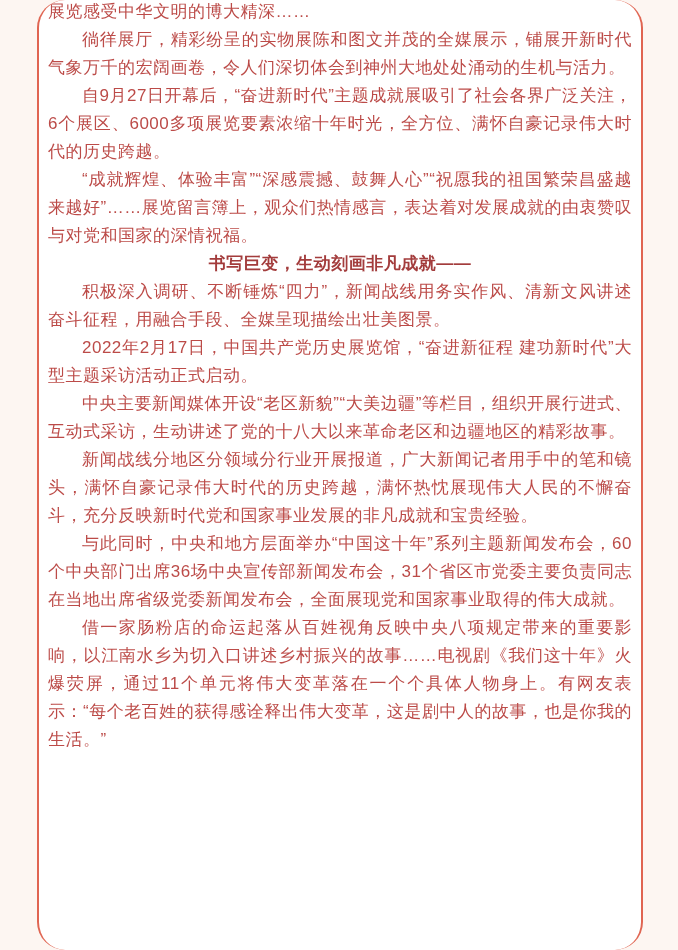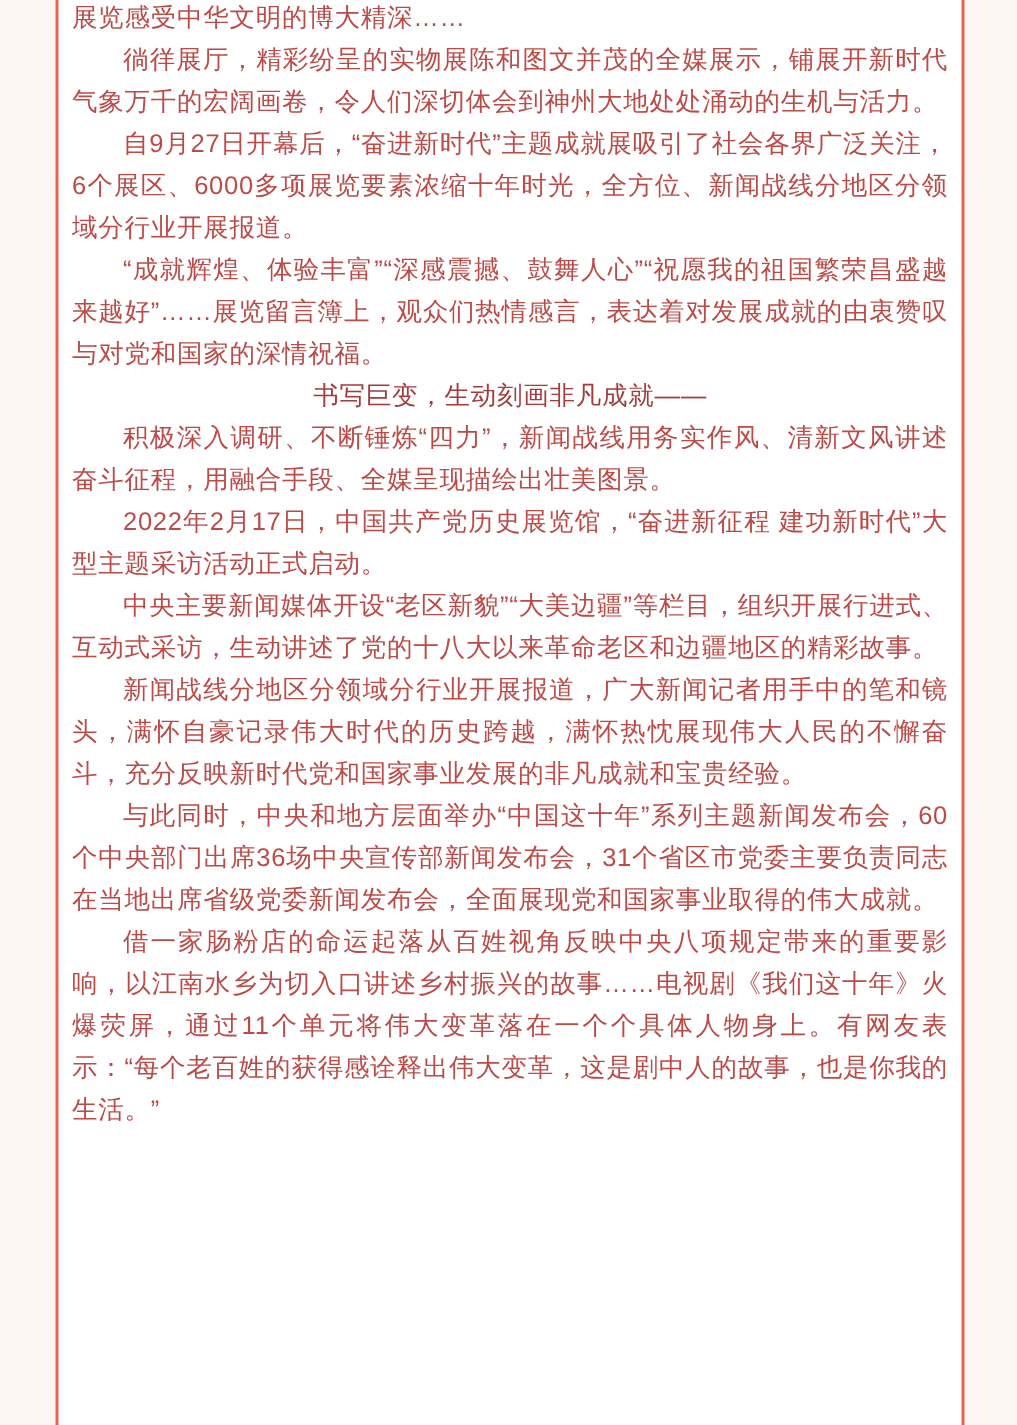--- a/index.html
+++ b/index.html
@@ -17,49 +17,50 @@
   }
   .panel{
     box-sizing:border-box;
     margin-left:37px;
     width:606px;height:950px;
     background:var(--panel-bg);
     border-left:2px solid var(--panel-border);
     border-right:2px solid var(--panel-border);
     padding:0 9px;
     overflow:hidden;
+    border-radius:28px;
   }
   .article{margin-top:-2px;}
   .article p{
     margin:0;
     font-size:17px;
     line-height:28px;
     letter-spacing:0.5px;
     text-align:justify;
   }
   p.para{
     color:var(--body-text);
     text-indent:2em;
   }
   p.para.no-indent{text-indent:0;}
   p.heading{
     color:var(--heading-text);
-    font-weight:normal;
+    font-weight:bold;
     text-align:center;
     text-indent:0;
   }
 </style>
 </head>
 <body>
 
 <div class="panel">
   <div class="article">
       <p class="para no-indent">展览感受中华文明的博大精深……</p>
       <p class="para">徜徉展厅，精彩纷呈的实物展陈和图文并茂的全媒展示，铺展开新时代气象万千的宏阔画卷，令人们深切体会到神州大地处处涌动的生机与活力。</p>
-      <p class="para">自9月27日开幕后，“奋进新时代”主题成就展吸引了社会各界广泛关注，6个展区、6000多项展览要素浓缩十年时光，全方位、新闻战线分地区分领域分行业开展报道。</p>
+      <p class="para">自9月27日开幕后，“奋进新时代”主题成就展吸引了社会各界广泛关注，6个展区、6000多项展览要素浓缩十年时光，全方位、满怀自豪记录伟大时代的历史跨越。</p>
       <p class="para">“成就辉煌、体验丰富”“深感震撼、鼓舞人心”“祝愿我的祖国繁荣昌盛越来越好”……展览留言簿上，观众们热情感言，表达着对发展成就的由衷赞叹与对党和国家的深情祝福。</p>
       <p class="heading">书写巨变，生动刻画非凡成就——</p>
       <p class="para">积极深入调研、不断锤炼“四力”，新闻战线用务实作风、清新文风讲述奋斗征程，用融合手段、全媒呈现描绘出壮美图景。</p>
       <p class="para">2022年2月17日，中国共产党历史展览馆，“奋进新征程 建功新时代”大型主题采访活动正式启动。</p>
       <p class="para">中央主要新闻媒体开设“老区新貌”“大美边疆”等栏目，组织开展行进式、互动式采访，生动讲述了党的十八大以来革命老区和边疆地区的精彩故事。</p>
       <p class="para">新闻战线分地区分领域分行业开展报道，广大新闻记者用手中的笔和镜头，满怀自豪记录伟大时代的历史跨越，满怀热忱展现伟大人民的不懈奋斗，充分反映新时代党和国家事业发展的非凡成就和宝贵经验。</p>
       <p class="para">与此同时，中央和地方层面举办“中国这十年”系列主题新闻发布会，60个中央部门出席36场中央宣传部新闻发布会，31个省区市党委主要负责同志在当地出席省级党委新闻发布会，全面展现党和国家事业取得的伟大成就。</p>
       <p class="para">借一家肠粉店的命运起落从百姓视角反映中央八项规定带来的重要影响，以江南水乡为切入口讲述乡村振兴的故事……电视剧《我们这十年》火爆荧屏，通过11个单元将伟大变革落在一个个具体人物身上。有网友表示：“每个老百姓的获得感诠释出伟大变革，这是剧中人的故事，也是你我的生活。”</p>
     </div>
 </div>

